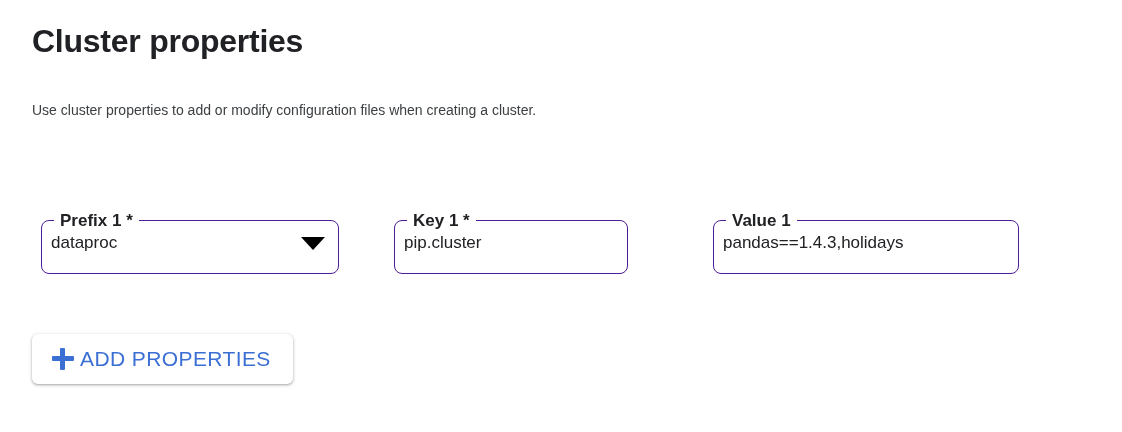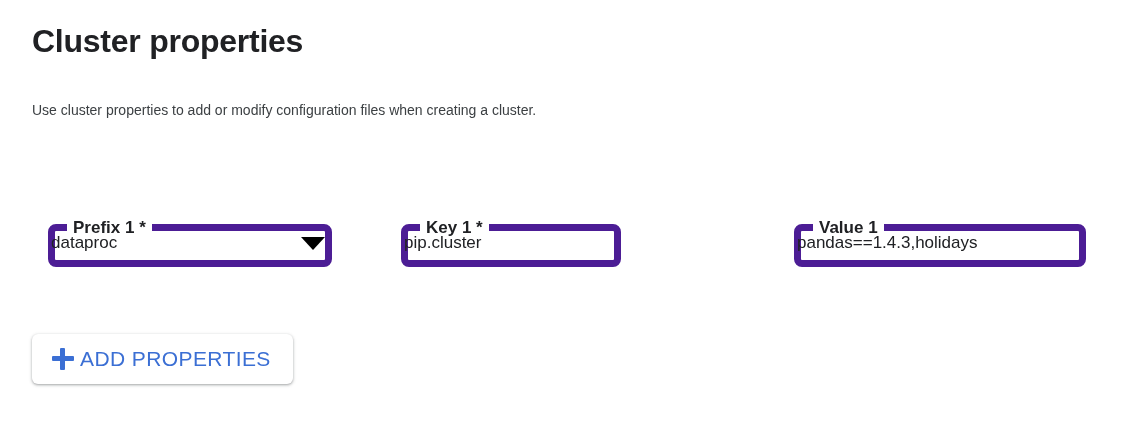--- a/index.html
+++ b/index.html
@@ -62,32 +62,32 @@
 
   .field {
     position: absolute;
     top: 0;
     height: 80px;
     box-sizing: border-box;
   }
 
   .field-prefix { left: 0px;   width: 316px; }
   .field-key    { left: 353px; width: 252px; }
-  .field-value  { left: 746px; width: 324px; }
+  .field-value  { left: 672px; width: 324px; }
 
   
   .field fieldset {
     position: absolute;
     left: 0;
     top: 0;
     right: 0;
     bottom: 0;
-    margin: 16px;
+    margin: 9px;
     padding: 0 12px;
-    border: 7px solid #4c1d95;
+    border: 1px solid #4c1d95;
     border-radius: 8px;
     pointer-events: none;
   }
 
   .field fieldset legend {
     margin: 0;
     padding: 0 6px;
     font-size: 17px;
     line-height: 1;
     font-weight: 700;

